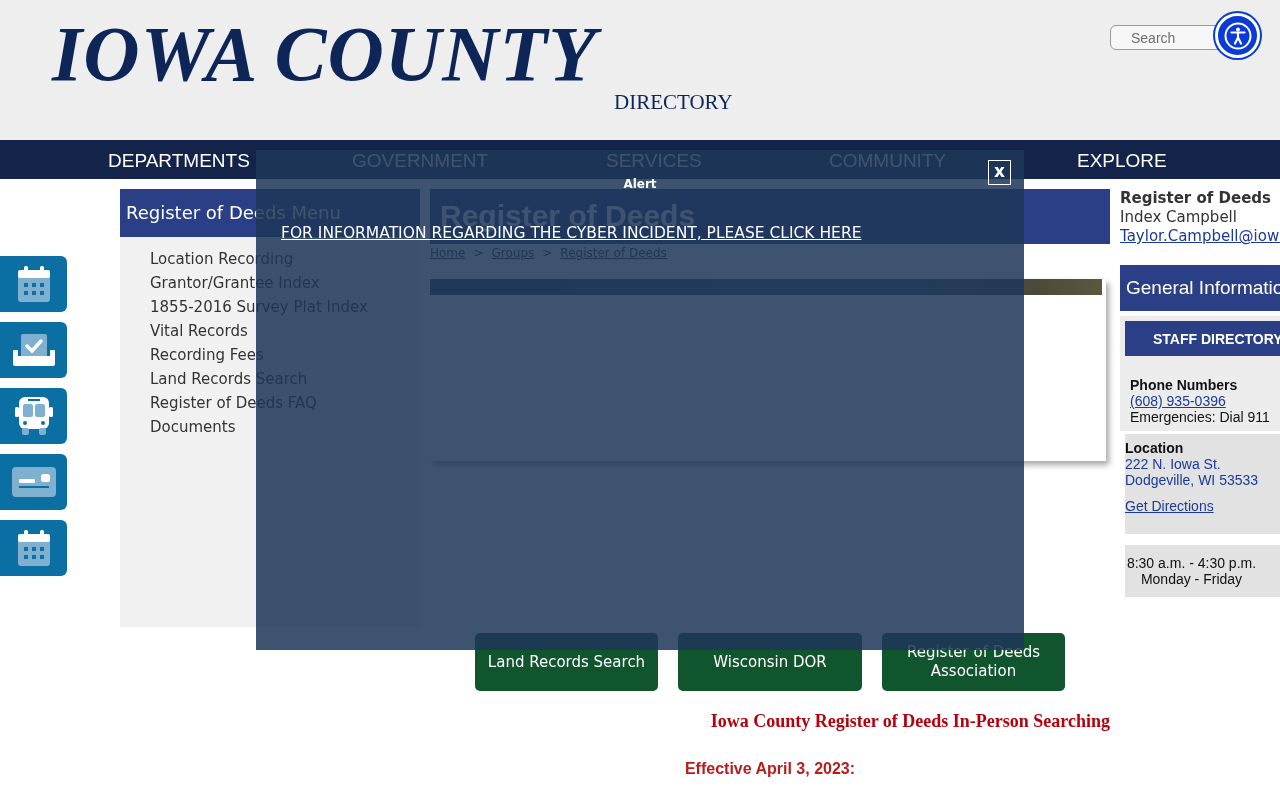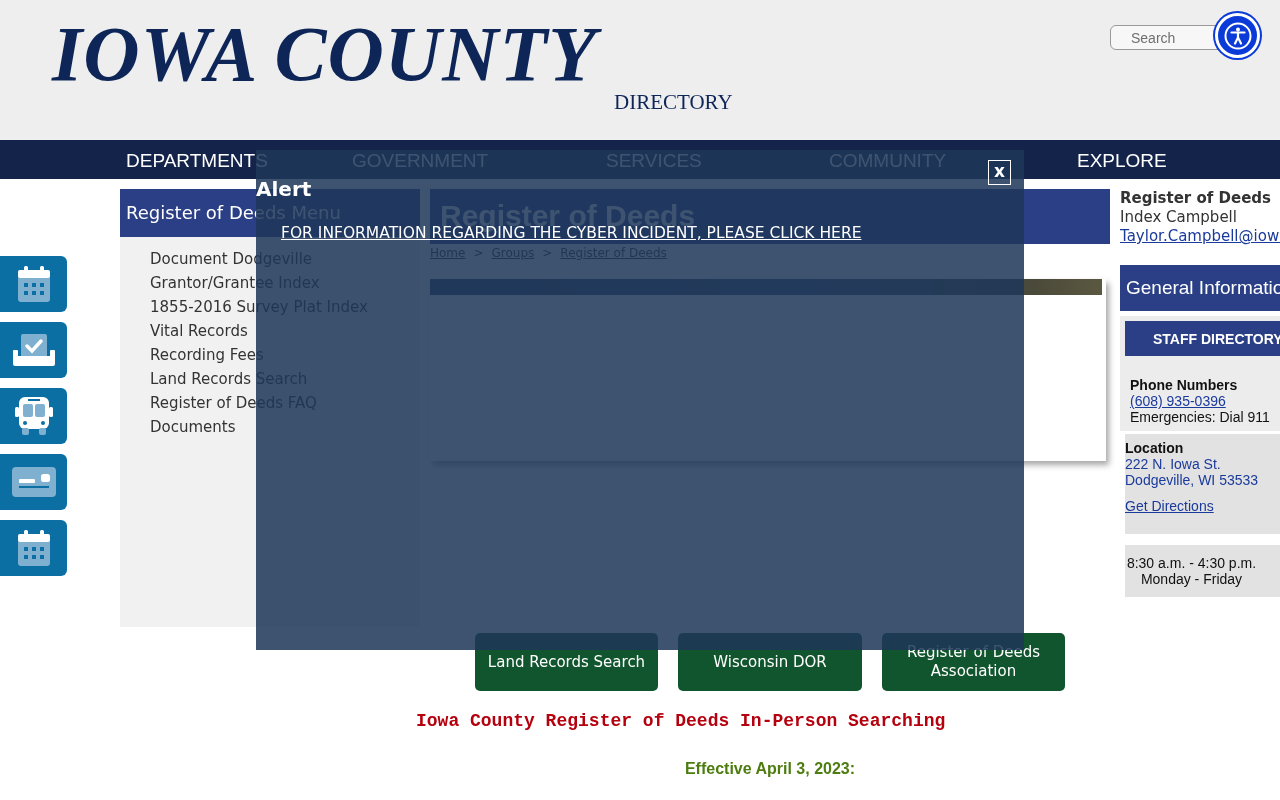--- a/index.html
+++ b/index.html
@@ -33,37 +33,37 @@
   .page-title-bar { position: absolute; left: 430px; top: 189px; width: 680px; height: 55px; background: #2a3f85; }
   .page-title { position: absolute; left: 10px; top: 10px; font-family: "Liberation Sans", sans-serif; font-weight: bold; font-size: 30px; color: #ffffff; }
   .breadcrumb { position: absolute; left: 430px; top: 246px; font-family: "DejaVu Sans", sans-serif; font-size: 12px; color: #333; }
   .breadcrumb a { color: #333; text-decoration: underline; }
   .breadcrumb .sep { margin: 0 8px; }
   .hero { position: absolute; left: 430px; top: 279px; width: 676px; height: 182px; background: #ffffff; box-shadow: 3px 4px 6px rgba(0,0,0,0.35); }
   .hero-strip { position: absolute; left: 0; top: 0; width: 672px; height: 16px; background: linear-gradient(90deg, #2b3f5a 0%, #3f536d 60%, #4b4a3a 90%, #5b5840 100%); }
 
   .green-btn { position: absolute; top: 633px; height: 58px; background: #11552e; border-radius: 5px; color: #ffffff; font-family: "DejaVu Sans", sans-serif; font-size: 15px; display: flex; align-items: center; justify-content: center; text-align: center; line-height: 19px; }
 
-  .notice-title { position: absolute; left: 416px; top: 711px; width: 680px; text-align: left; font-family: Liberation Mono, monospace; font-weight: bold; font-size: 18px; color: #b5000e; }
-  .notice-date { position: absolute; left: 430px; top: 760px; width: 680px; text-align: center; font-family: "Liberation Sans", sans-serif; font-weight: bold; font-size: 16px; color: #4d7c0f; }
+  .notice-title { position: absolute; left: 430px; top: 711px; width: 680px; text-align: right; font-family: Liberation Serif, serif; font-weight: bold; font-size: 18px; color: #b5000e; }
+  .notice-date { position: absolute; left: 430px; top: 760px; width: 680px; text-align: center; font-family: "Liberation Sans", sans-serif; font-weight: bold; font-size: 16px; color: #b91c1c; }
 
   
   .contact { position: absolute; left: 1120px; top: 189px; width: 160px; font-family: "DejaVu Sans", sans-serif; font-size: 15px; line-height: 19px; color: #333; white-space: nowrap; overflow: hidden; }
   .contact .c-title { font-weight: bold; font-size: 15px; }
   .contact a { color: #1a3a9c; text-decoration: underline; }
   .gen-info { position: absolute; left: 1120px; top: 265px; width: 160px; height: 46px; background: #2a3f85; color: #fff; font-family: "Liberation Sans", sans-serif; font-size: 19px; padding: 12px 6px; white-space: nowrap; overflow: hidden; }
   .staff-wrap { position: absolute; left: 1120px; top: 316px; width: 160px; height: 62px; background: #ececec; }
   .staff-btn { position: absolute; left: 5px; top: 5px; width: 155px; height: 35px; background: #2a3f85; color: #fff; font-family: "Liberation Sans", sans-serif; font-size: 14px; font-weight: bold; padding: 10px 0 0 28px; white-space: nowrap; overflow: hidden; }
   .info-box { position: absolute; left: 1120px; width: 160px; background: #ececec; font-family: "Liberation Sans", sans-serif; font-size: 14px; line-height: 16px; color: #111; white-space: nowrap; overflow: hidden; }
   .info-box a { color: #1a3a9c; text-decoration: underline; }
   .loc-text { color: #1a3a9c; }
 
   
   .modal { position: absolute; left: 256px; top: 150px; width: 768px; height: 500px; background: rgba(30, 55, 88, 0.86); }
-  .modal-title { position: absolute; left: 0; top: 27px; width: 768px; text-align: left; font-family: "DejaVu Sans", sans-serif; font-weight: bold; font-size: 20px; color: #ffffff; }
+  .modal-title { position: absolute; left: 0; top: 27px; width: 768px; text-align: center; font-family: "DejaVu Sans", sans-serif; font-weight: bold; font-size: 12px; color: #ffffff; }
   .modal-link { position: absolute; left: 25px; top: 74px; font-family: "DejaVu Sans", sans-serif; font-size: 15.5px; color: #ffffff; text-decoration: underline; white-space: nowrap; }
   .modal-close { position: absolute; left: 732px; top: 10px; width: 23px; height: 25px; border: 1.5px solid #ffffff; color: #ffffff; font-family: "DejaVu Sans", sans-serif; font-weight: bold; font-size: 17px; line-height: 21px; text-align: center; background: transparent; }
 </style>
 </head>
 <body>
 
 <div class="site-header">
   <div class="logo">
     <div class="logo-main">IOWA COUNTY</div>
     <div class="logo-sub">DIRECTORY</div>
@@ -75,21 +75,21 @@
     <svg width="28" height="28" viewBox="0 0 28 28">
       <circle cx="14" cy="14" r="12.5" fill="none" stroke="#fff" stroke-width="2"></circle>
       <circle cx="14" cy="7.5" r="2" fill="#fff"></circle>
       <path d="M7.5 10.5 L20.5 10.5" stroke="#fff" stroke-width="2.2" stroke-linecap="round"></path>
       <path d="M14 10.5 L14 15.5 M14 15.5 L11 21.5 M14 15.5 L17 21.5" stroke="#fff" stroke-width="2.2" stroke-linecap="round" fill="none"></path>
     </svg>
   </div>
 </div>
 
 <div class="nav">
-  <span class="nav-item" style="left:126px;">DEPARTMENTS</span>
+  <span class="nav-item" style="left:108px;">DEPARTMENTS</span>
   <span class="nav-item" style="left:352px;">GOVERNMENT</span>
   <span class="nav-item" style="left:606px;">SERVICES</span>
   <span class="nav-item" style="left:829px;">COMMUNITY</span>
   <span class="nav-item" style="left:1077px;">EXPLORE</span>
 </div>
 
 <div class="side-icon" style="top:256px;">
   <svg width="34" height="38" viewBox="0 0 34 38">
     <rect x="1" y="5" width="32" height="32" rx="3" fill="#7fb0cf"></rect>
     <rect x="1" y="5" width="32" height="8" rx="2" fill="#ffffff"></rect>
@@ -149,21 +149,21 @@
         <rect x="7" y="26" width="4" height="4"></rect>
         <rect x="15" y="26" width="4" height="4"></rect>
         <rect x="23" y="26" width="4" height="4"></rect>
       </g>
   </svg>
 </div>
 
 <div class="left-col">
   <div class="menu-head">Register of Deeds Menu</div>
   <div class="menu-list">
-    <a class="menu-item">Document Dodgeville</a>
+    <a class="menu-item">Location Recording</a>
     <a class="menu-item">Grantor/Grantee Index</a>
     <a class="menu-item">1855-2016 Survey Plat Index</a>
     <a class="menu-item">Vital Records</a>
     <a class="menu-item">Recording Fees</a>
     <a class="menu-item">Land Records Search</a>
     <a class="menu-item">Register of Deeds FAQ</a>
     <a class="menu-item">Documents</a>
   </div>
 </div>
 

